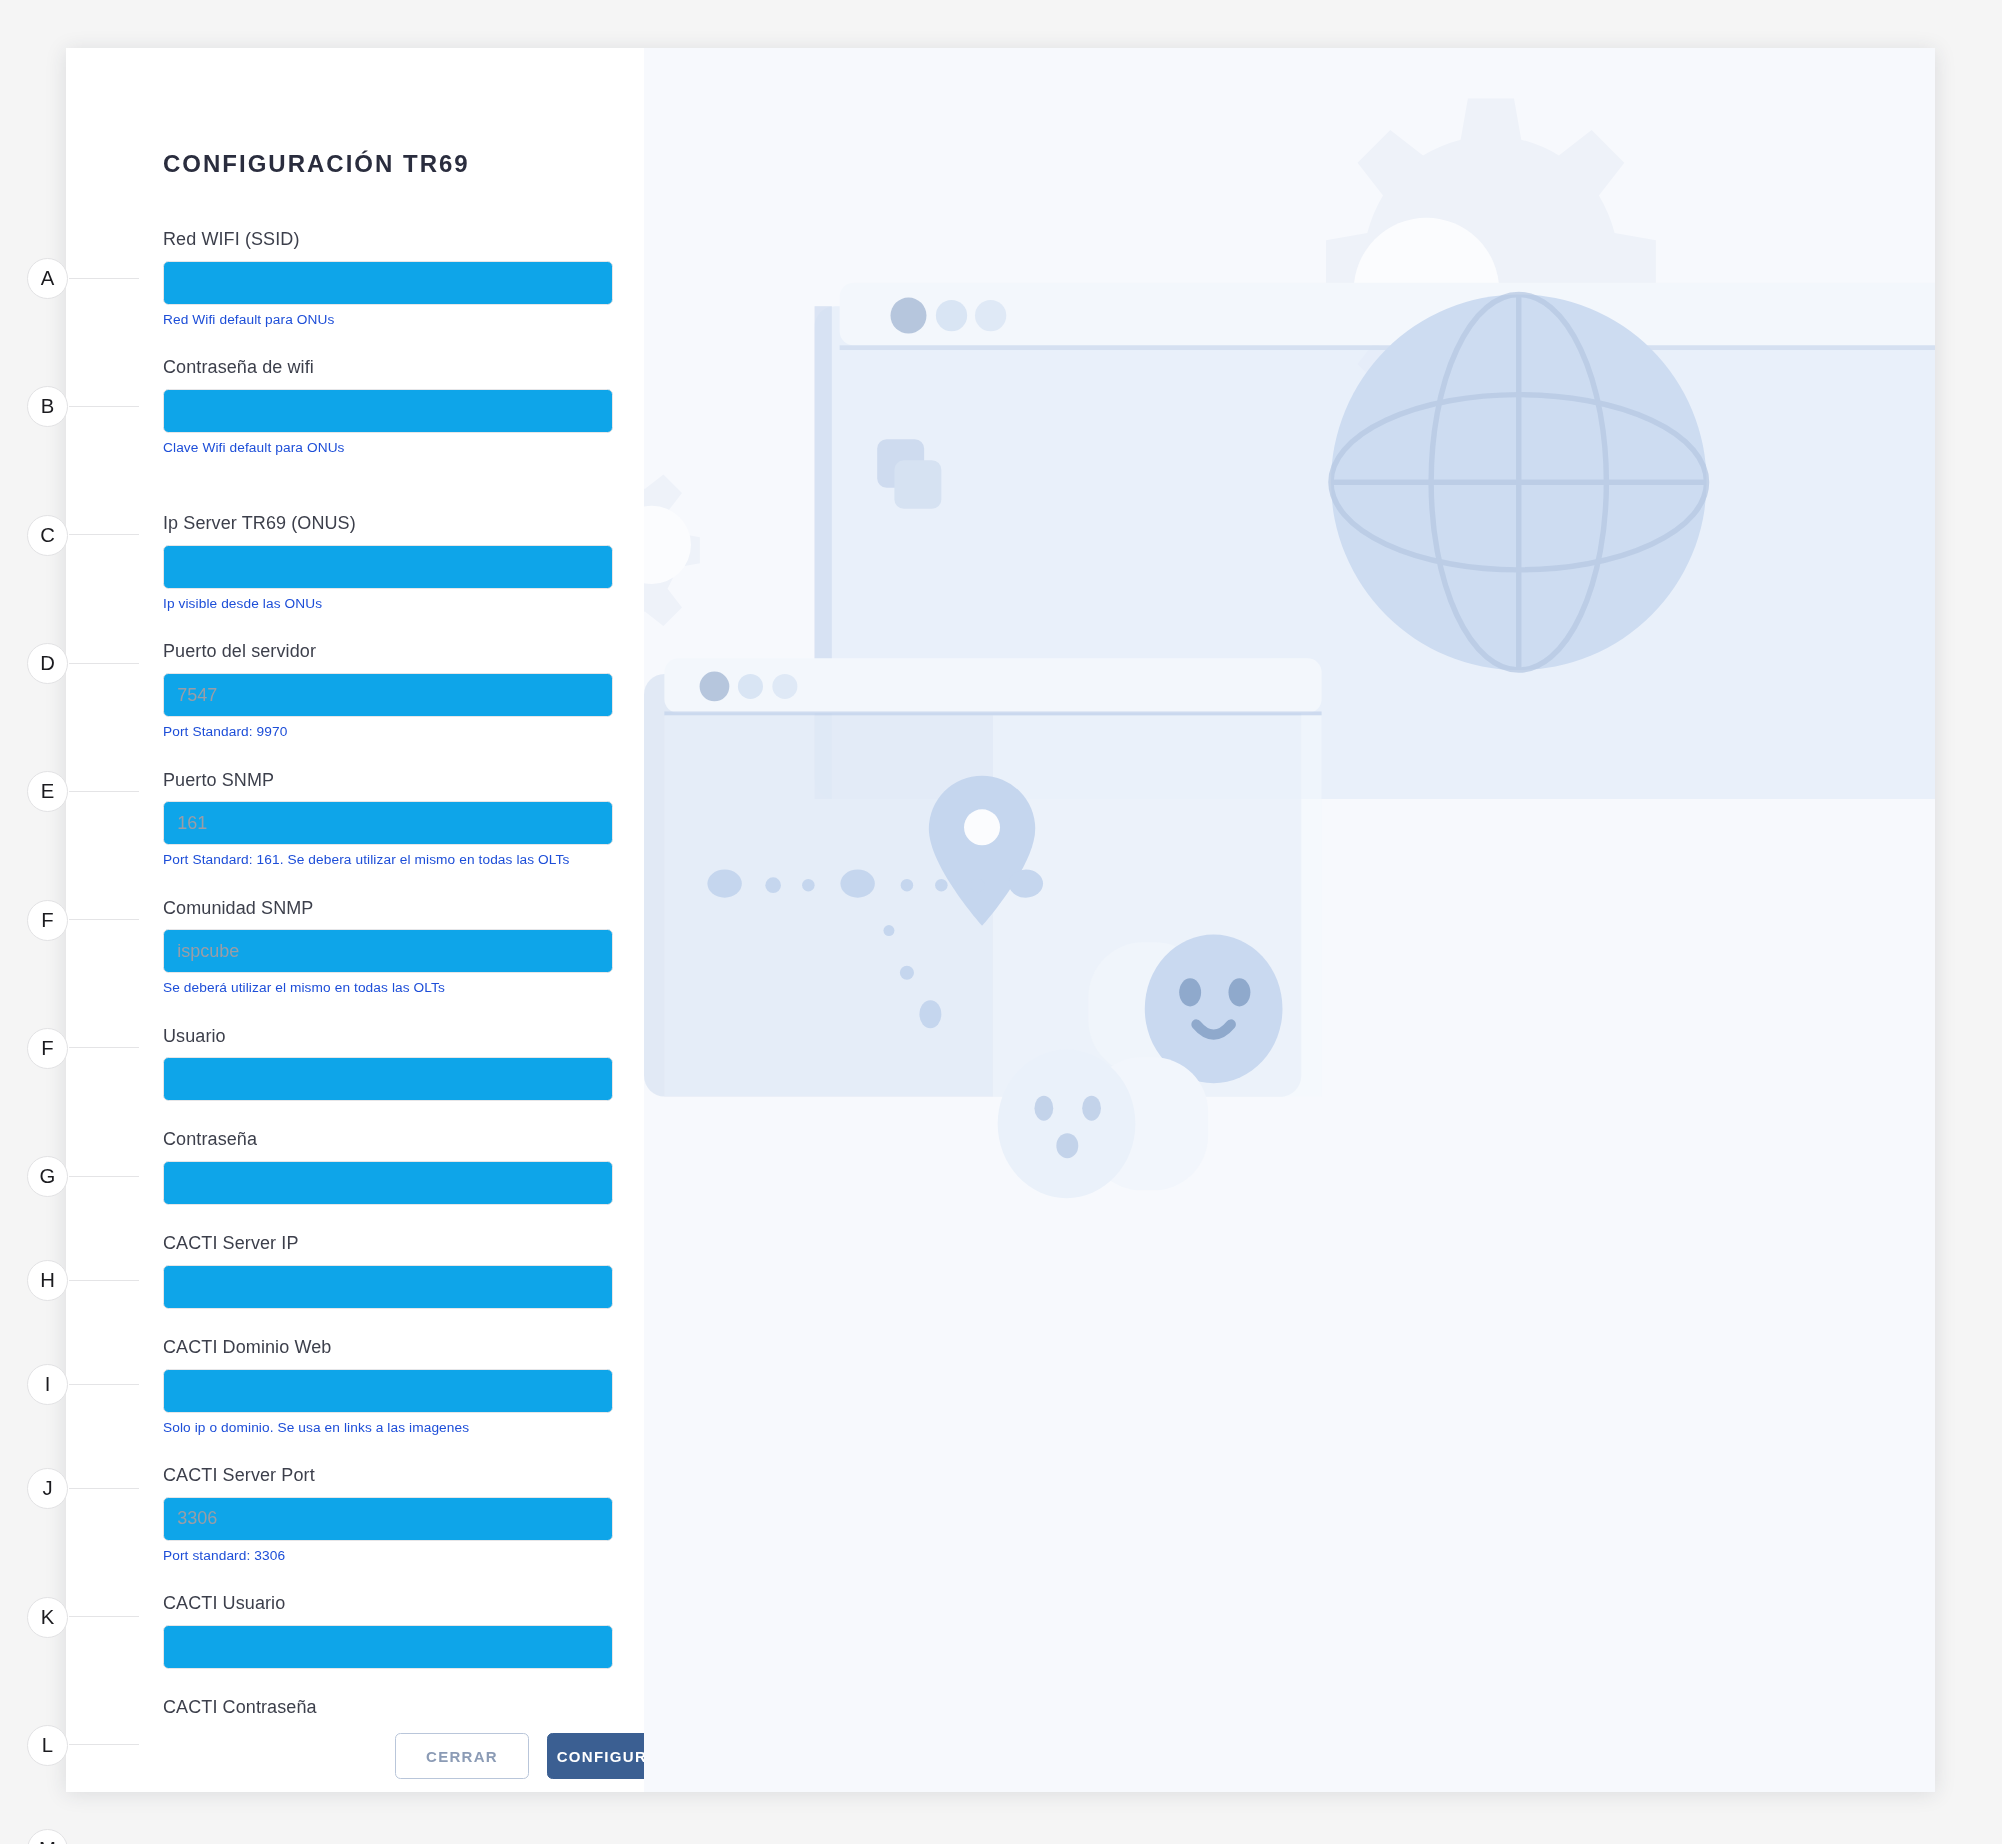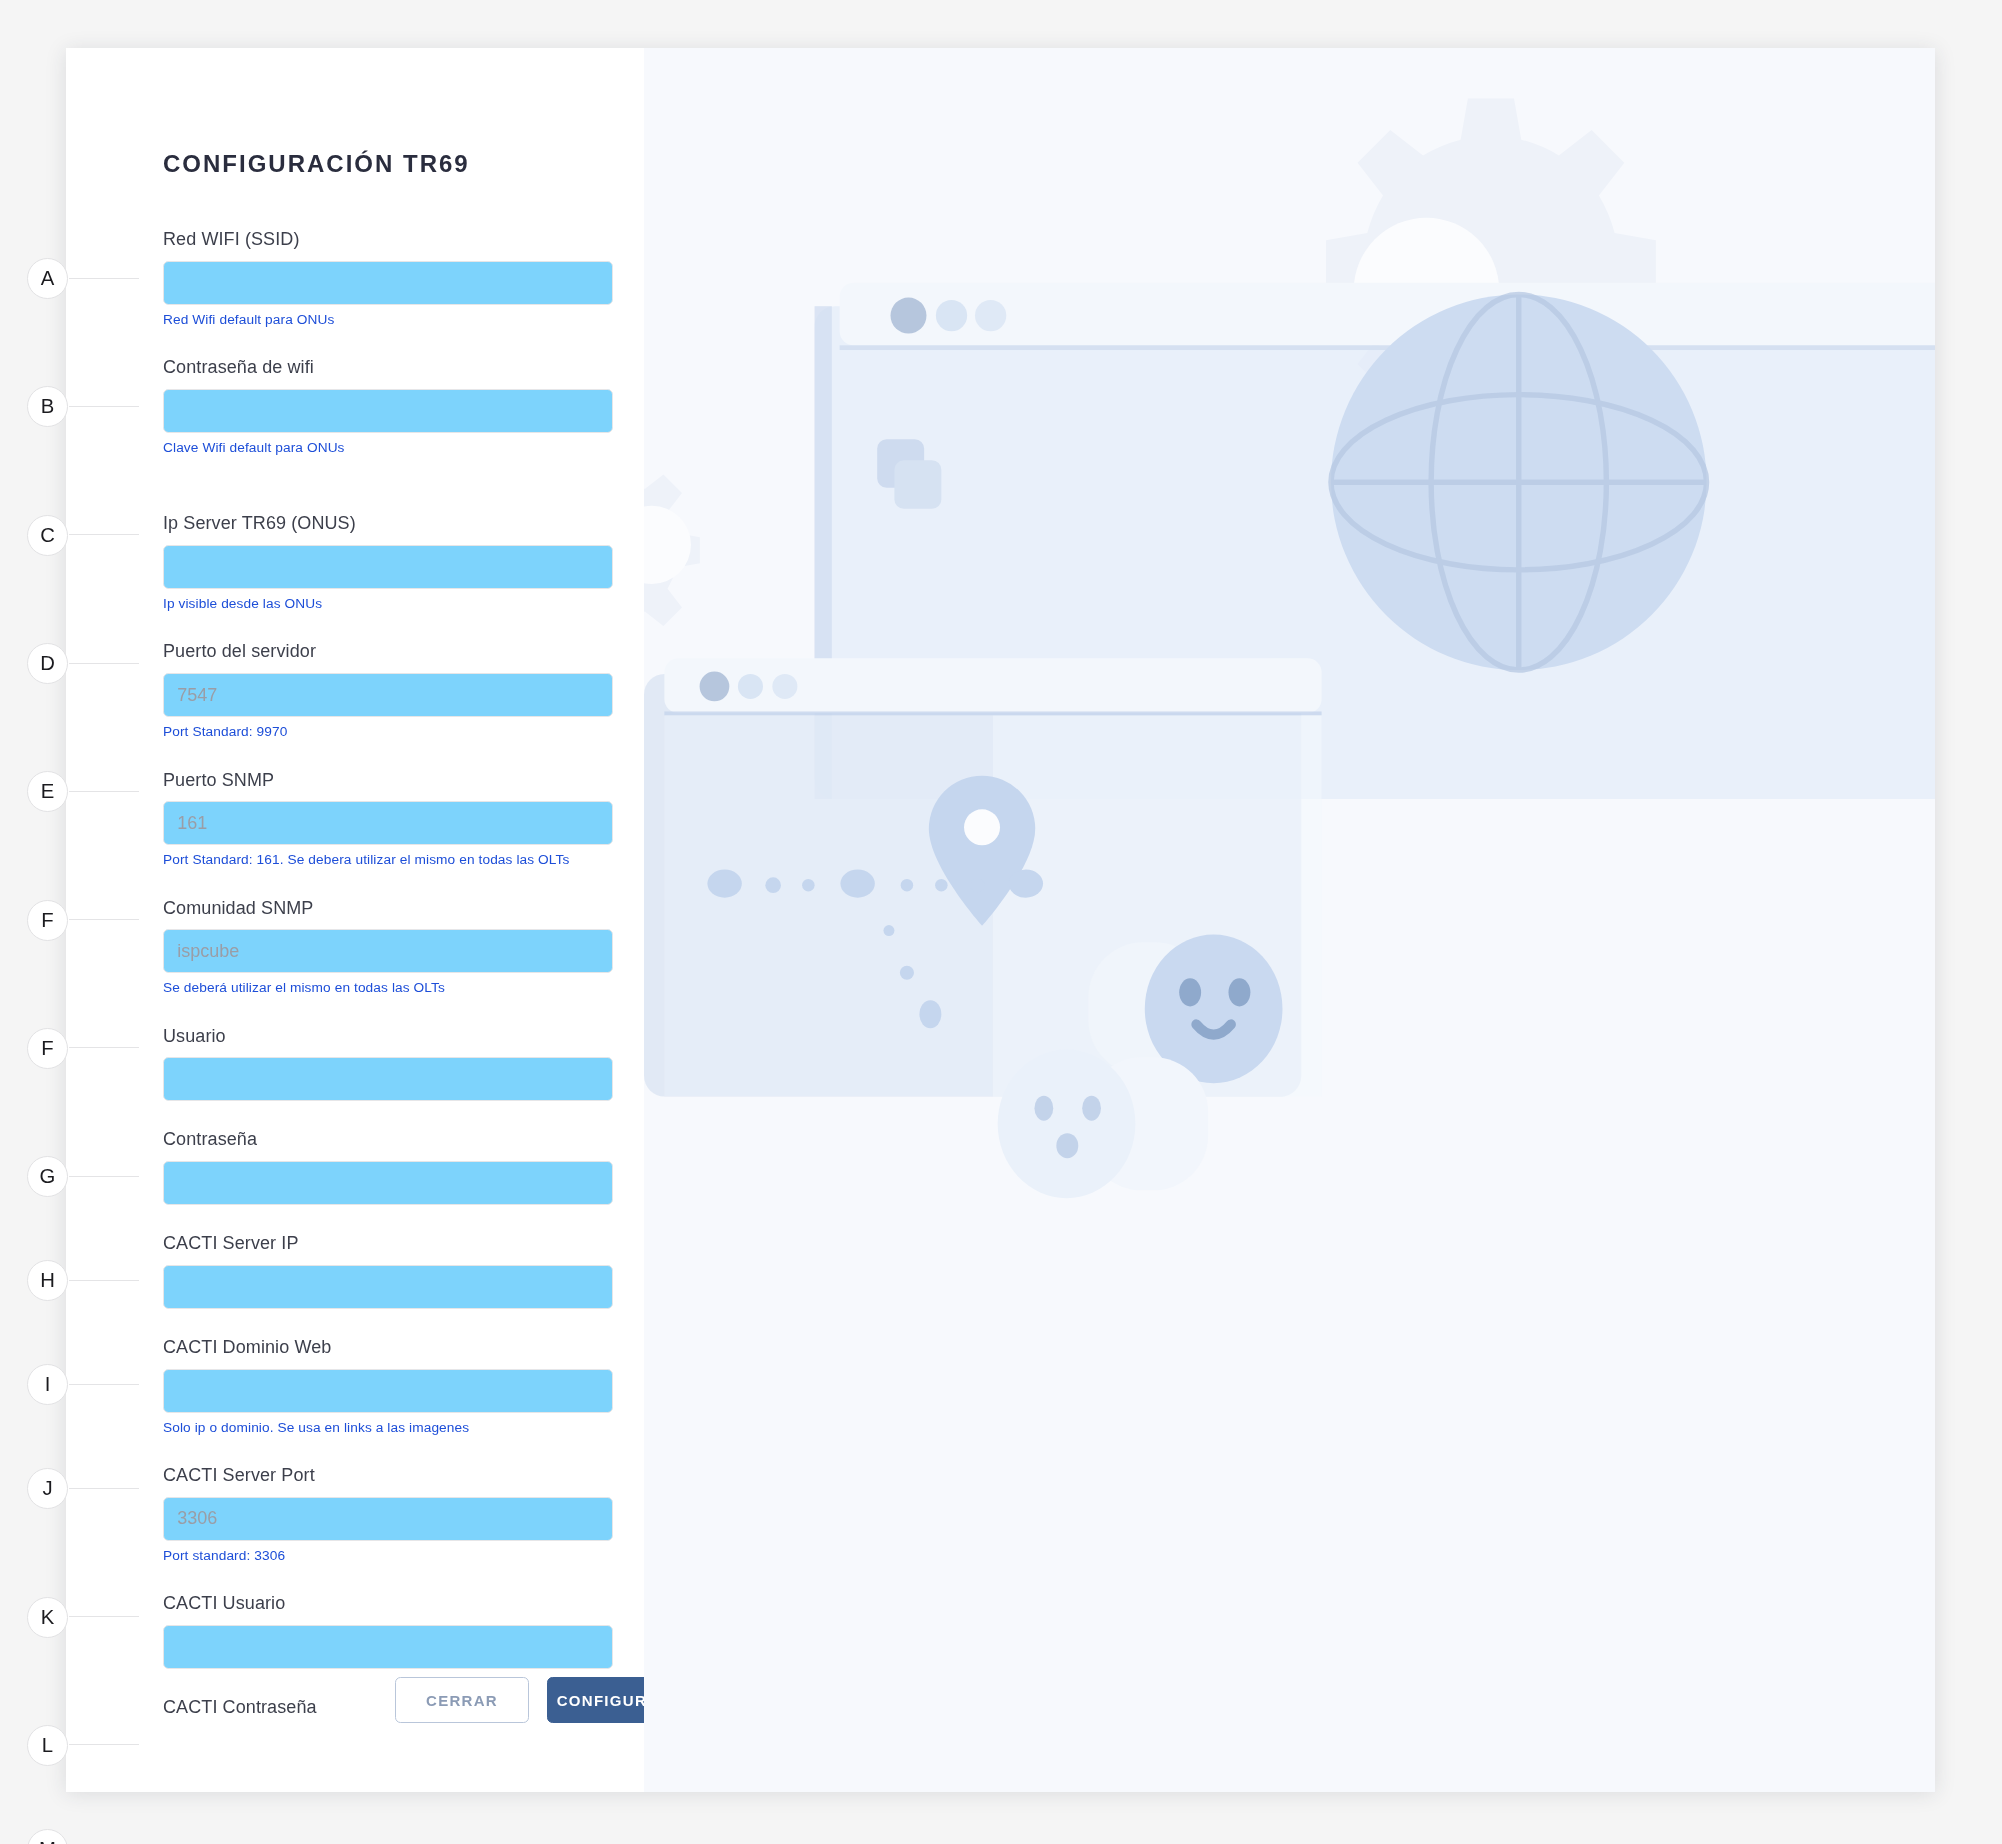--- a/index.html
+++ b/index.html
@@ -96,21 +96,21 @@
     display: block;
     letter-spacing: 0.1px;
   }
   .field-input {
     box-sizing: border-box;
     display: block;
     width: 450px;
     height: 44px;
     border: 1.2px solid #e6e6e8;
     border-radius: 5.5px;
-    background: #7dd3fc;
+    background: #0ea5e9;
     font-family: "Liberation Sans", sans-serif;
     font-size: 18px;
     color: #3c3f4b;
     padding: 0 13.3px;
     outline: none;
   }
   .field-input::placeholder { color: #9a9da6; opacity: 1; }
   .field-hint {
     display: block;
     font-size: 13.7px;
@@ -119,21 +119,21 @@
     letter-spacing: 0.1px;
     line-height: 1.2;
   }
   .gap-hint { height: 28px; }
   .gap-nohint { height: 27px; }
 
   
   #footer {
     position: absolute;
     left: 304px;
-    top: 1629px;
+    top: 1685px;
     display: flex;
     gap: 18px;
     align-items: center;
   }
   .btn {
     font-family: "Liberation Sans", sans-serif;
     font-size: 15px;
     font-weight: bold;
     letter-spacing: 1.3px;
     border-radius: 5.5px;

